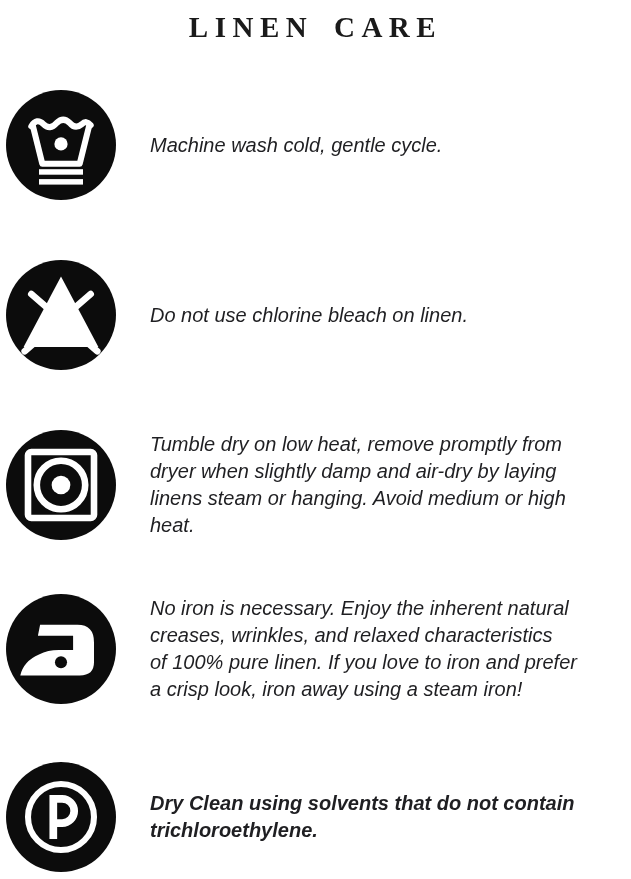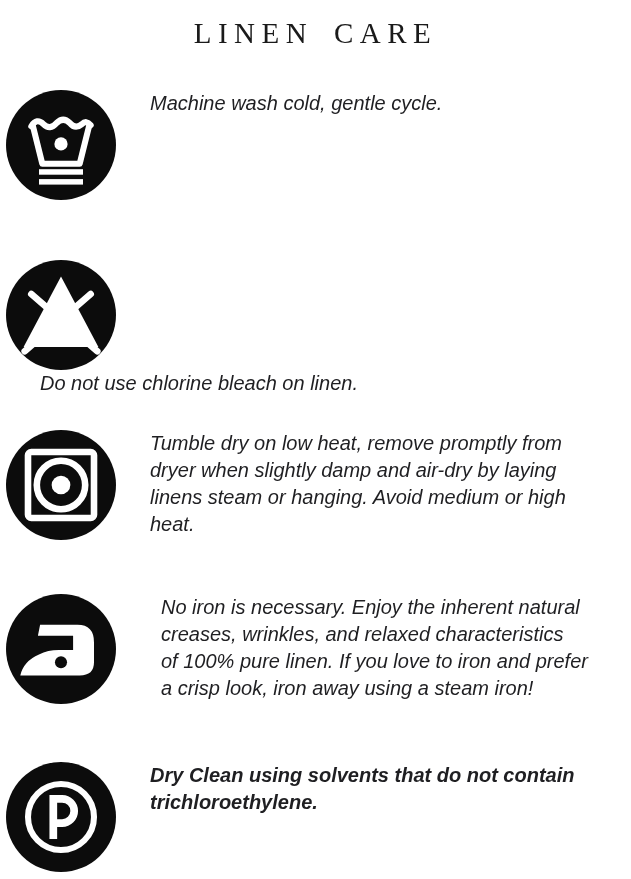--- a/index.html
+++ b/index.html
@@ -17,41 +17,41 @@
     background:var(--page-bg);
     overflow:hidden;
     font-family:"Liberation Sans",sans-serif;
   }
   .title{
     position:absolute;
     top:0;
     left:0;
     width:100%;
     text-align:center;
-    padding-top:16px;
+    padding-top:10px;
     font-family:"Liberation Serif",serif;
-    font-weight:400;
+    font-weight:700;
     font-size:29px;
     line-height:34px;
     letter-spacing:6.5px;
     word-spacing:7px;
     color:var(--title-color);
   }
   .care-row{
     position:absolute;
     left:6px;
     width:620px;
     min-height:110px;
     display:flex;
-    align-items:flex-start;
+    align-items:center;
   }
   .row-1{top:90px;}
-  .row-2{top:260px;flex-direction:column;}
+  .row-2{top:260px;}
   .row-3{top:430px;}
-  .row-4{top:594px;gap:11px;}
+  .row-4{top:594px;}
   .row-5{top:762px;font-weight:bold;}
   .icon-circle{
     flex:0 0 110px;
     width:110px;
     height:110px;
     border-radius:50%;
     background:var(--icon-bg);
     display:flex;
     align-items:center;
     justify-content:center;

